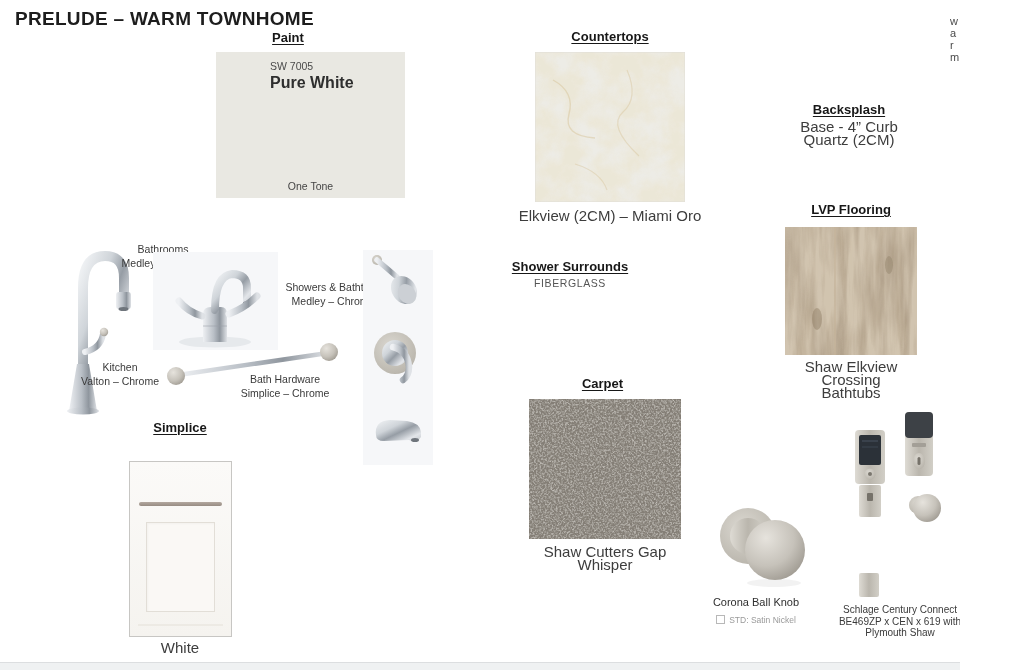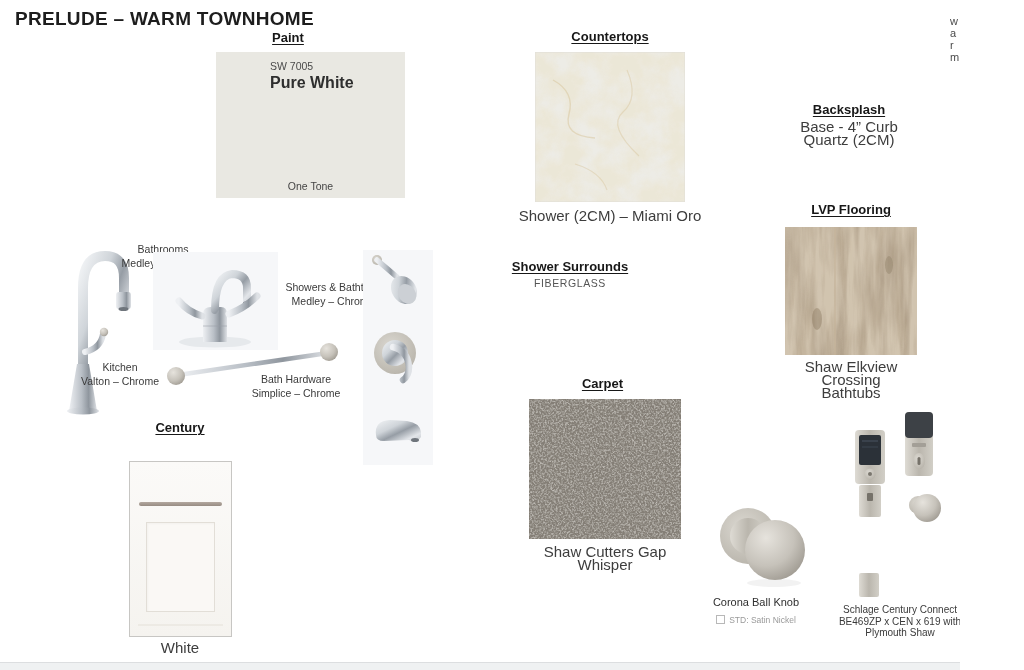--- a/index.html
+++ b/index.html
@@ -110,21 +110,21 @@
 
   <div class="abs hdr" style="left:535px;top:29px;width:150px;">Countertops</div>
   <svg class="abs imgbox" style="left:535px;top:52px;" width="150" height="150">
     <rect width="150" height="150" fill="#edece6"></rect>
     <rect width="150" height="150" filter="url(#quartzF)" opacity="0.55"></rect>
     <path d="M18,28 Q40,40 34,62 T60,86" stroke="#cdb47f" stroke-width="1.4" fill="none" opacity="0.35"></path>
     <path d="M92,18 Q104,46 88,60 T104,104" stroke="#cdb47f" stroke-width="1.2" fill="none" opacity="0.3"></path>
     <path d="M40,112 Q66,120 72,138" stroke="#cdb47f" stroke-width="1.2" fill="none" opacity="0.3"></path>
     <rect width="150" height="150" fill="none" stroke="#e0ded7" stroke-width="1"></rect>
   </svg>
-  <div class="abs cap" style="left:505px;top:209px;width:210px;">Shower (2CM) – Miami Oro</div>
+  <div class="abs cap" style="left:505px;top:209px;width:210px;">Elkview (2CM) – Miami Oro</div>
 
   <div class="abs hdr" style="left:789px;top:102px;width:120px;">Backsplash</div>
   <div class="abs cap" style="left:789px;top:120px;width:120px;">
     <div>Base - 4” Curb</div>
     <div>Quartz (2CM)</div>
   </div>
 
   <div class="abs hdr" style="left:791px;top:202px;width:120px;">LVP Flooring</div>
   <svg class="abs imgbox" style="left:785px;top:227px;" width="132" height="128">
     <rect width="132" height="128" fill="#b2a189"></rect>
@@ -173,21 +173,21 @@
     <line x1="28" y1="39" x2="178" y2="17" stroke="url(#chromeV)" stroke-width="4.5" stroke-linecap="round"></line>
     <circle cx="26" cy="40" r="9" fill="url(#nickelBall)"></circle>
     <circle cx="179" cy="16" r="9" fill="url(#nickelBall)"></circle>
   </svg>
 
   <div class="abs lbl" style="left:58px;top:361px;width:124px;">
     <div>Kitchen</div>
     <div>Valton – Chrome</div>
   </div>
 
-  <div class="abs lbl" style="left:233px;top:373px;width:126px;">
+  <div class="abs lbl" style="left:222px;top:373px;width:126px;">
     <div>Bath Hardware</div>
     <div>Simplice – Chrome</div>
   </div>
 
   <svg class="abs fixture-bg" style="left:363px;top:250px;" width="70" height="215">
     <circle cx="14" cy="10" r="5" fill="url(#nickelPlate)"></circle>
     <path d="M14,10 L34,27" stroke="url(#chromeV)" stroke-width="5.5" stroke-linecap="round"></path>
     <ellipse cx="41" cy="40" rx="12" ry="15" fill="url(#chromeD)" transform="rotate(-35 41 40)"></ellipse>
     <ellipse cx="44" cy="44" rx="8.5" ry="10.5" fill="#ccd0d5" transform="rotate(-35 44 44)"></ellipse>
     <circle cx="32" cy="103" r="21" fill="url(#nickelPlate)"></circle>
@@ -204,21 +204,21 @@
   <svg class="abs imgbox" style="left:529px;top:399px;" width="152" height="140">
     <rect width="152" height="140" fill="#a8a195"></rect>
     <rect width="152" height="140" filter="url(#carpetGrain)" opacity="0.45"></rect>
     <rect width="152" height="140" filter="url(#carpetSpeck)"></rect>
   </svg>
   <div class="abs cap" style="left:535px;top:545px;width:140px;">
     <div>Shaw Cutters Gap</div>
     <div>Whisper</div>
   </div>
 
-  <div class="abs hdr" style="left:115px;top:420px;width:130px;">Century</div>
+  <div class="abs hdr" style="left:115px;top:420px;width:130px;">Simplice</div>
   <div class="abs cabinet" style="left:129px;top:461px;width:103px;height:176px;">
     <div class="cab-handle"></div>
     <div class="cab-panel"></div>
     <div class="cab-rail"></div>
   </div>
   <div class="abs cap" style="left:130px;top:641px;width:100px;">White</div>
 
   <svg class="abs" style="left:716px;top:498px;" width="95" height="92">
     <ellipse cx="58" cy="85" rx="27" ry="4" fill="#000000" opacity="0.05"></ellipse>
     <circle cx="32" cy="38" r="28" fill="url(#nickelPlate)"></circle>

